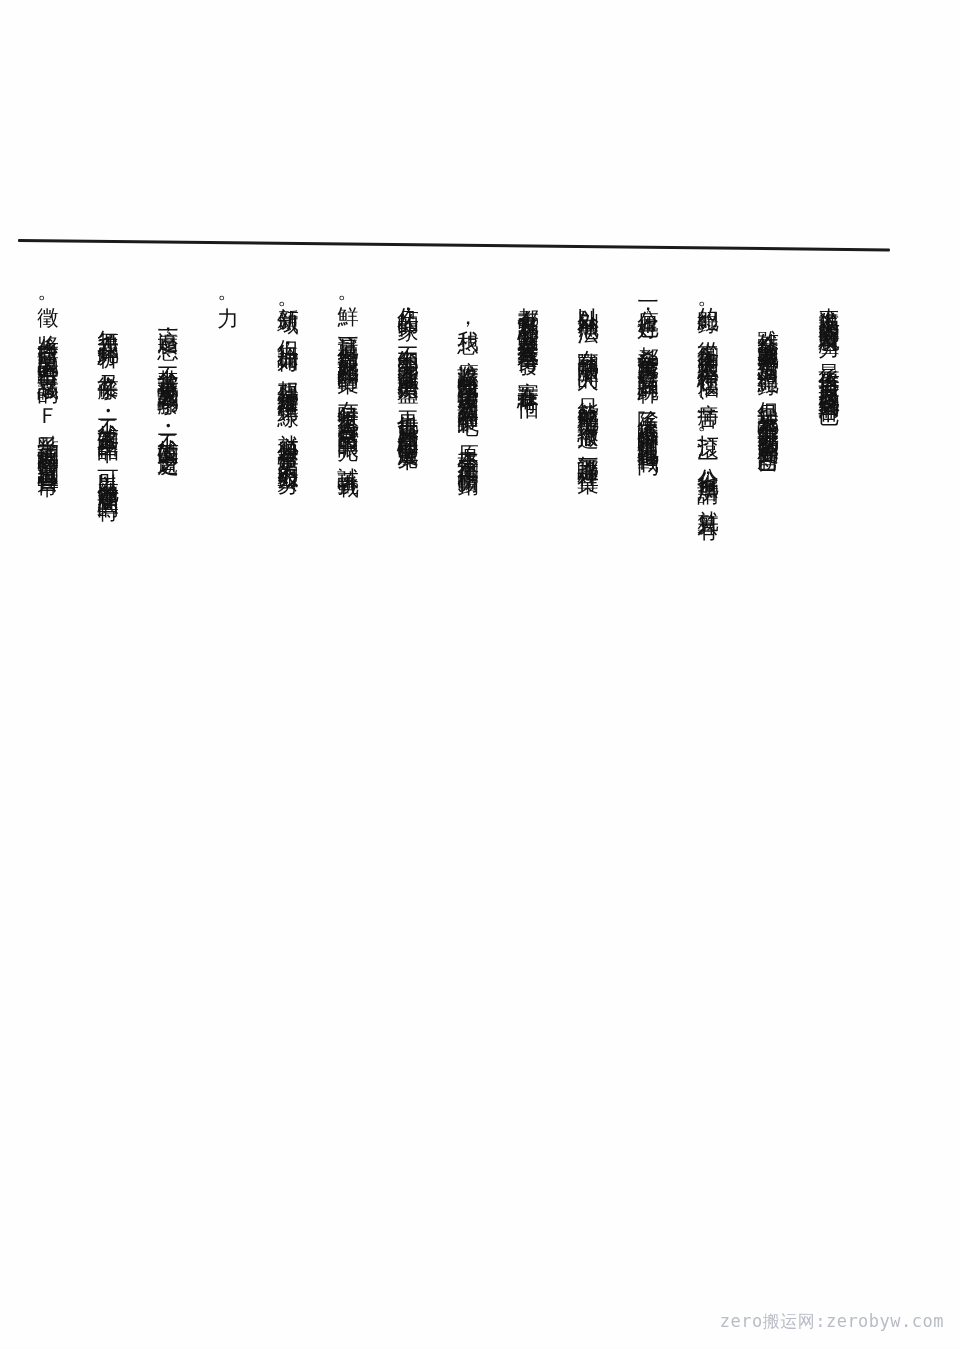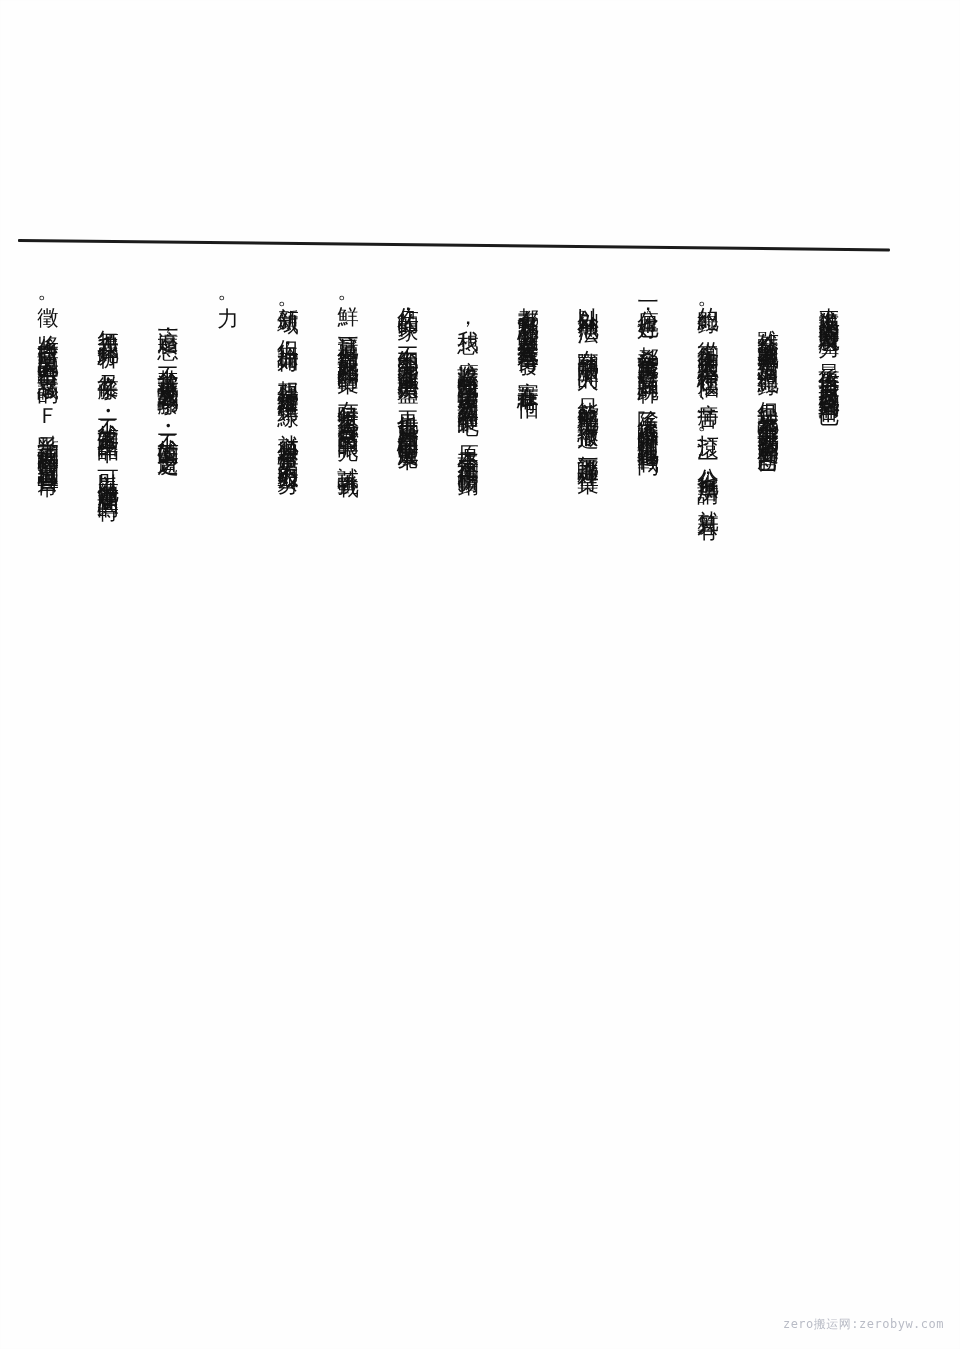--- a/index.html
+++ b/index.html
@@ -72,21 +72,21 @@
     font-weight: 500;
     text-rendering: optimizeLegibility;
   }
 
   
   #watermark{
     position:absolute;
     right:16px;
     bottom:16px;
     font-family: "DejaVu Sans Mono", "Liberation Mono", monospace;
-    font-size:12px;
+    font-size:17px;
     letter-spacing:0.5px;
     color:#b9bcc6;
     user-select:none;
     margin-top:24px;
   }
 </style>
 </head>
 <body>
 
 <div id="page">

